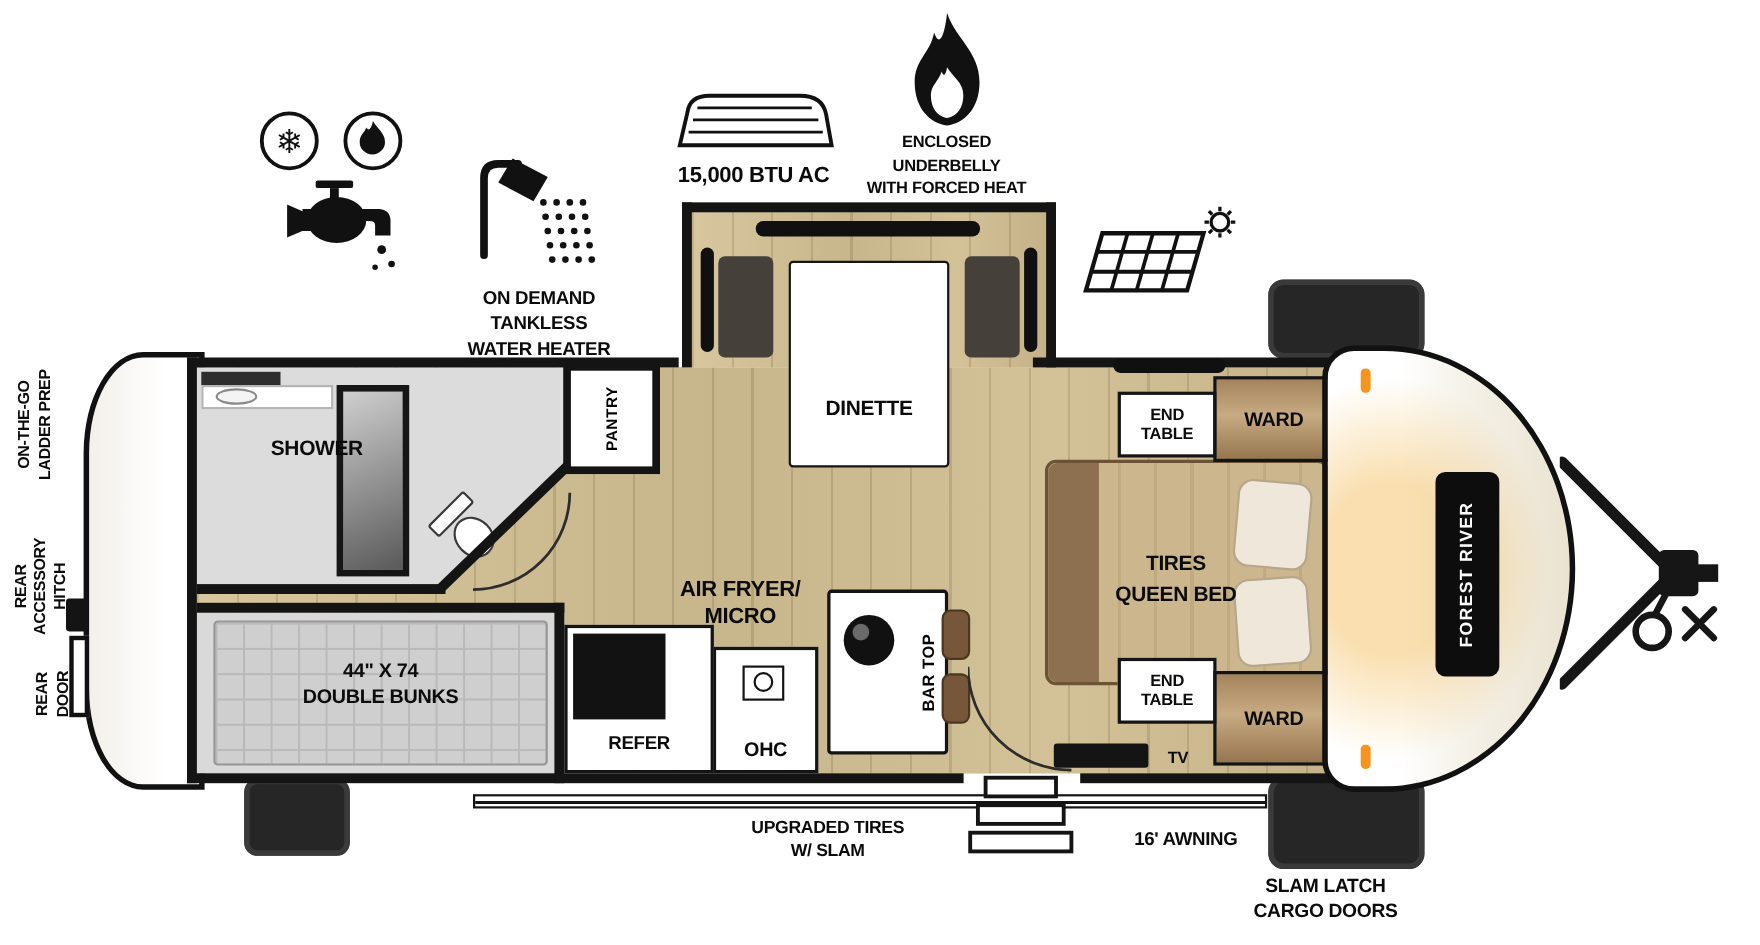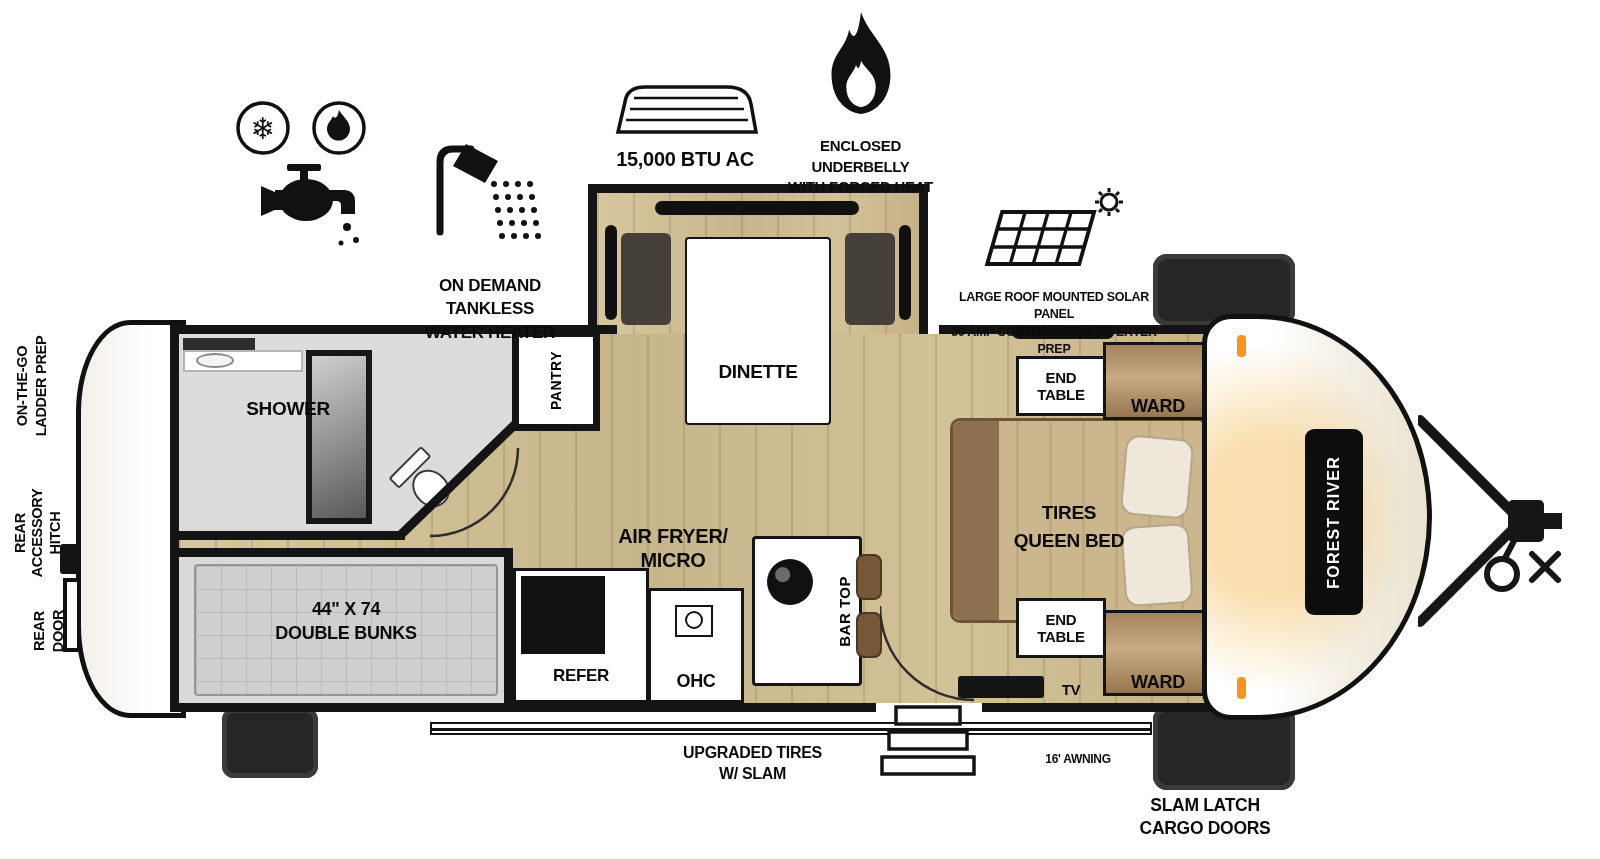--- a/index.html
+++ b/index.html
@@ -8,29 +8,29 @@
   .abs { position:absolute; }
   .lbl { position:absolute; font-weight:700; color:#0b0b0b; text-align:center;
          white-space:pre-line; line-height:1.32; letter-spacing:-0.3px; z-index:7; }
   .lbl-in { position:absolute; left:0; right:0; font-weight:700; color:#0b0b0b;
             text-align:center; white-space:pre-line; line-height:1.15; letter-spacing:-0.3px; }
   .wall { position:absolute; background:#141414; z-index:5; }
   .win  { position:absolute; background:#101010; border-radius:7px; z-index:6; }
   .vtext { writing-mode:vertical-rl; transform:rotate(180deg); font-weight:700; letter-spacing:.5px; }
   .flexc { display:flex; align-items:center; justify-content:center; }
   .feature { position:absolute; text-align:center; z-index:7; }
-  .flabel { font-weight:700; color:#0b0b0b; white-space:pre-line; letter-spacing:-0.3px; line-height:1.38; margin-top:18px; }
+  .flabel { font-weight:700; color:#0b0b0b; white-space:pre-line; letter-spacing:-0.3px; line-height:1.38; margin-top:2px; }
   .wood { background-color:#cdbb92;
           background-image:repeating-linear-gradient(90deg, rgba(92,72,40,.18) 0 2px, rgba(0,0,0,0) 2px 36px),
           linear-gradient(90deg,#d8c79e,#c7b58b 45%,#d3c197 75%,#c5b288); }
   .cargo { position:absolute; background:#262626; border-radius:14px;
            box-shadow:inset 0 0 0 5px #3a3a3a; z-index:1; }
   .whitebox { position:absolute; background:#fff; border:3px solid #141414; z-index:4; }
   .wardrobe { position:absolute; border:3px solid #141414; z-index:4;
-              background:linear-gradient(180deg,#a5845d,#c7ab82 45%,#96764f);align-items:flex-end; }
+              background:linear-gradient(180deg,#a5845d,#c7ab82 45%,#96764f); }
 </style>
 </head>
 <body>
 
 <div class="canvas">
 
   <div class="cargo" style="left:1153px; top:254px; width:142px; height:72px;"></div>
   <div class="cargo" style="left:222px; top:708px; width:96px; height:70px; border-radius:12px;"></div>
   <div class="cargo" style="left:1153px; top:706px; width:142px; height:84px;"></div>
   <div class="abs" style="left:430px; top:722px; width:722px; height:13px; background:linear-gradient(#fff 0 4px,#141414 4px 7px,#fff 7px); border:2.5px solid #141414; z-index:1;"></div>
@@ -45,21 +45,21 @@
     <line x1="114" y1="158" x2="140" y2="184" stroke="#161616" stroke-width="6" stroke-linecap="round"></line>
     <line x1="140" y1="158" x2="114" y2="184" stroke="#161616" stroke-width="6" stroke-linecap="round"></line>
   </svg>
 
   <div class="abs" style="left:76px; top:320px; width:110px; height:398px; background:linear-gradient(90deg,#f3f0e9,#ffffff 70%); border:5px solid #111; border-radius:54px 0 0 54px / 92px 0 0 92px; z-index:2;"></div>
   <div class="abs" style="left:60px; top:544px; width:20px; height:30px; background:#141414; border-radius:3px; z-index:2;"></div>
   <div class="abs" style="left:63px; top:578px; width:18px; height:74px; background:#fff; border:4px solid #111; z-index:2;"></div>
 
   <div class="abs wood" style="left:179px; top:334px; width:1040px; height:369px; z-index:2;"></div>
 
-  <div class="abs wood" style="left:588px; top:184px; width:340px; height:150px; border:9px solid #141414; border-bottom:none; background-color:#ddd0a8; z-index:3;text-decoration:underline;">
+  <div class="abs wood" style="left:620px; top:184px; width:340px; height:150px; border:9px solid #141414; border-bottom:none; background-color:#ddd0a8; z-index:3;text-decoration:underline;">
     <div class="win" style="left:58px; top:8px; width:204px; height:14px;"></div>
     <div class="win" style="left:8px; top:32px; width:12px; height:95px;"></div>
     <div class="win" style="right:8px; top:32px; width:12px; height:95px;"></div>
     <div class="abs" style="left:24px; top:40px; width:50px; height:92px; background:#45413a; border-radius:6px;"></div>
     <div class="abs" style="right:24px; top:40px; width:50px; height:92px; background:#45413a; border-radius:6px;"></div>
     <div class="abs" style="left:88px; top:44px; width:146px; height:188px; background:#fff; border:2.5px solid #151515; border-radius:4px;">
       <div class="lbl-in" style="top:122px; font-size:19px;">DINETTE</div>
     </div>
   </div>
 
@@ -162,21 +162,21 @@
 
   <div class="lbl" style="left:-30px; top:366px; width:126px; height:40px; font-size:14.5px; line-height:1.3; transform:rotate(-90deg);">ON-THE-GO
 LADDER PREP</div>
   <div class="lbl" style="left:-16px; top:506px; width:110px; height:54px; font-size:14.5px; line-height:1.2; transform:rotate(-90deg);">REAR
 ACCESSORY
 HITCH</div>
   <div class="lbl" style="left:9px; top:609px; width:86px; height:44px; font-size:14.5px; line-height:1.3; transform:rotate(-90deg);">REAR
 DOOR</div>
   <div class="lbl" style="left:670px; top:742px; width:165px; font-size:16px;">UPGRADED TIRES
 W/ SLAM</div>
-  <div class="lbl" style="left:1008px; top:752px; width:140px; font-size:12px;">16' AWNING</div>
+  <div class="lbl" style="left:1008px; top:752px; width:140px; font-size:17px;">16' AWNING</div>
   <div class="lbl" style="left:1112px; top:794px; width:186px; font-size:17.5px;">SLAM LATCH
 CARGO DOORS</div>
 
   <div class="feature" style="left:213px; top:98px; width:195px;">
     <svg width="195" height="155" viewBox="0 0 195 155">
       <circle cx="50" cy="30" r="25" fill="none" stroke="#111" stroke-width="3.5"></circle>
       <text x="50" y="41" font-size="30" text-anchor="middle" font-family="DejaVu Sans, sans-serif" fill="#111">❄</text>
       <circle cx="126" cy="30" r="25" fill="none" stroke="#111" stroke-width="3.5"></circle>
       <path d="M126 12 c4 7 11 11 11 19 a11.5 11.5 0 0 1 -23 0 c0 -6 4 -8 6 -13 c1.5 3 4.5 2.5 6 -6 z" fill="#111"></path>
       <g fill="#111">
@@ -246,17 +246,15 @@
     <svg width="150" height="85" viewBox="0 0 150 85" style="display:block; margin:0 auto;">
       <g transform="translate(14,16) skewX(-16)">
         <rect x="12" y="10" width="92" height="52" fill="#fff" stroke="#111" stroke-width="4"></rect>
         <path d="M35 10 V62 M58 10 V62 M81 10 V62 M12 27 H104 M12 45 H104" stroke="#111" stroke-width="3.5"></path>
       </g>
       <g stroke="#111" stroke-width="3" fill="none">
         <circle cx="130" cy="16" r="8"></circle>
         <path d="M130 2 v4 M130 26 v4 M116 16 h4 M140 16 h4 M120 6 l3 3 M137 23 l3 3 M120 26 l3 -3 M137 9 l3 -3"></path>
       </g>
     </svg>
-    <div class="flabel" style="font-size:12.5px;">LARGE ROOF MOUNTED SOLAR PANEL
-30 AMP CONTROLLER &amp; INVERTER PREP</div>
   </div>
 
 </div>
 
 </body></html>

